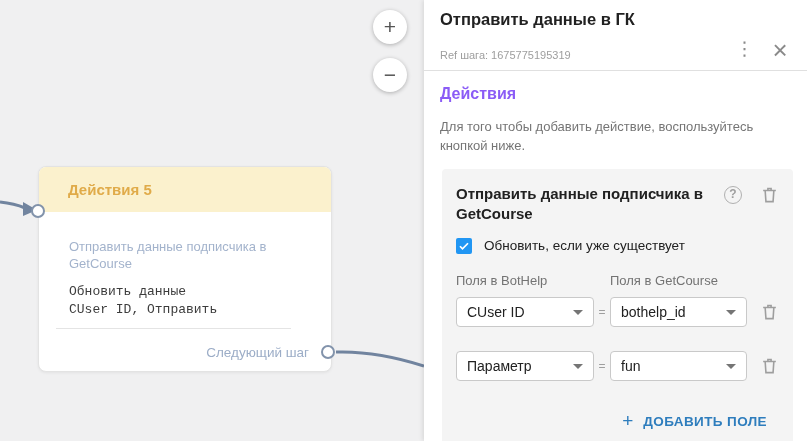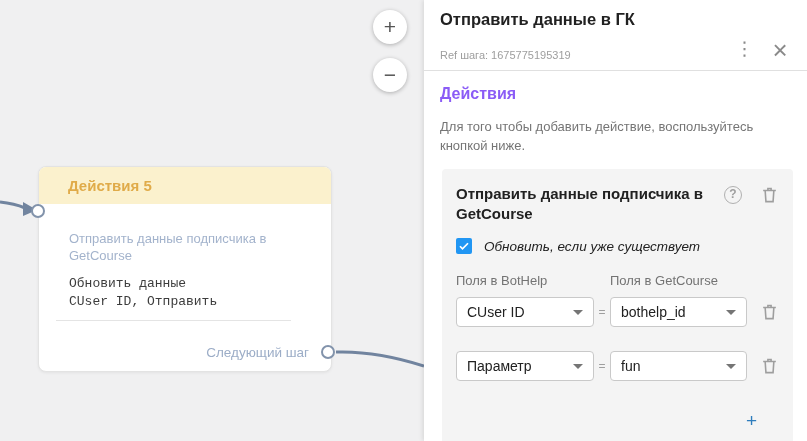--- a/index.html
+++ b/index.html
@@ -12,21 +12,21 @@
 
   .zoom-btn { position:absolute; left:373px; width:34px; height:34px; border-radius:50%;
               background:#fff; box-shadow:0 1px 4px rgba(0,0,0,.28); border:none; z-index:5;
               font-size:21px; color:#555; line-height:32px; text-align:center; cursor:pointer; }
   .zoom-in  { top:10px; }
   .zoom-out { top:58px; }
 
   .node { position:absolute; left:38px; top:166px; width:294px; height:206px; z-index:2;
           background:#fff; border:1px solid #e3e3e3; border-radius:8px;
           box-shadow:0 1px 3px rgba(0,0,0,.06); }
-  .node-header { height:37px; background:#fbf1cd; border-radius:7px 7px 0 0;
+  .node-header { height:45px; background:#fbf1cd; border-radius:7px 7px 0 0;
                  padding-left:29px; display:flex; align-items:center;
                  color:#e0ab49; font-size:15px; font-weight:bold; }
   .node-body { padding:26px 30px 0 30px; }
   .node-action-title { color:#a3b3cc; font-size:13px; line-height:17px; margin-bottom:11px; width:240px; }
   .node-line { color:#3c3c3c; font-size:13px; line-height:18px;font-family:Liberation Mono, monospace; }
   .node-divider { border-top:1px solid #e4e4e4; margin:9px 10px 0 -13px; }
   .next-step { position:absolute; right:22px; bottom:11px; color:#9cadc7; font-size:13.5px; }
   .port { position:absolute; width:14px; height:14px; border-radius:50%;
           background:#fff; border:2px solid #8293ab; z-index:3; }
   .port-in  { left:-8px; top:37px; }
@@ -49,21 +49,21 @@
   .section-hint { font-size:13px; color:#757575; line-height:19px; margin-top:14px; width:340px; }
 
   .card { margin:14px 14px 0 18px; background:#f4f4f4; border-radius:4px; padding:15px 14px 22px 14px; }
   .card-head { display:flex; align-items:flex-start; }
   .card-title { flex:1; font-size:15px; font-weight:bold; color:#212121; line-height:20px; }
   .help-icon { width:18px; height:18px; border:1.5px solid #b0b0b0; border-radius:50%;
                color:#9e9e9e; font-size:12px; line-height:15px; text-align:center;
                font-weight:bold; margin:2px 18px 0 8px; }
   .trash-btn { background:none; border:none; padding:0; cursor:pointer; margin-top:1px; }
 
-  .checkbox-row { display:flex; align-items:flex-end; margin-top:14px;font-style:italic; }
+  .checkbox-row { display:flex; align-items:flex-start; margin-top:14px; }
   .checkbox { width:16px; height:16px; background:#2196f3; border-radius:2px;
               display:flex; align-items:center; justify-content:center; cursor:pointer; }
   .checkbox-label { font-size:13.5px; color:#212121; margin-left:12px; }
 
   .grid { display:grid; grid-template-columns:138px 16px 137px 1fr; align-items:center; }
   .labels-row { margin-top:19px; }
   .col-label { font-size:13px; color:#737373; }
   .field-row { margin-top:9px; }
   .field-row2 { margin-top:24px; }
   .select { height:30px; background:#fff; border:1px solid #c9c9c9; border-radius:4px;
@@ -188,17 +188,18 @@
       <button class="trash-btn row-trash">
         <svg width="19" height="19" viewBox="0 0 24 24" fill="none" stroke="#9e9e9e" stroke-width="2">
           <path d="M4 7h16 M10 7V4.5h4V7 M6.5 7l1 14h9l1-14"></path>
         </svg>
       </button>
     </div>
 
     <div class="add-row">
       <button class="add-btn">
         <span class="add-plus">+</span>
+        <span class="add-label">ДОБАВИТЬ ПОЛЕ</span>
       </button>
     </div>
   </div>
 
 </div>
 
 </body></html>

